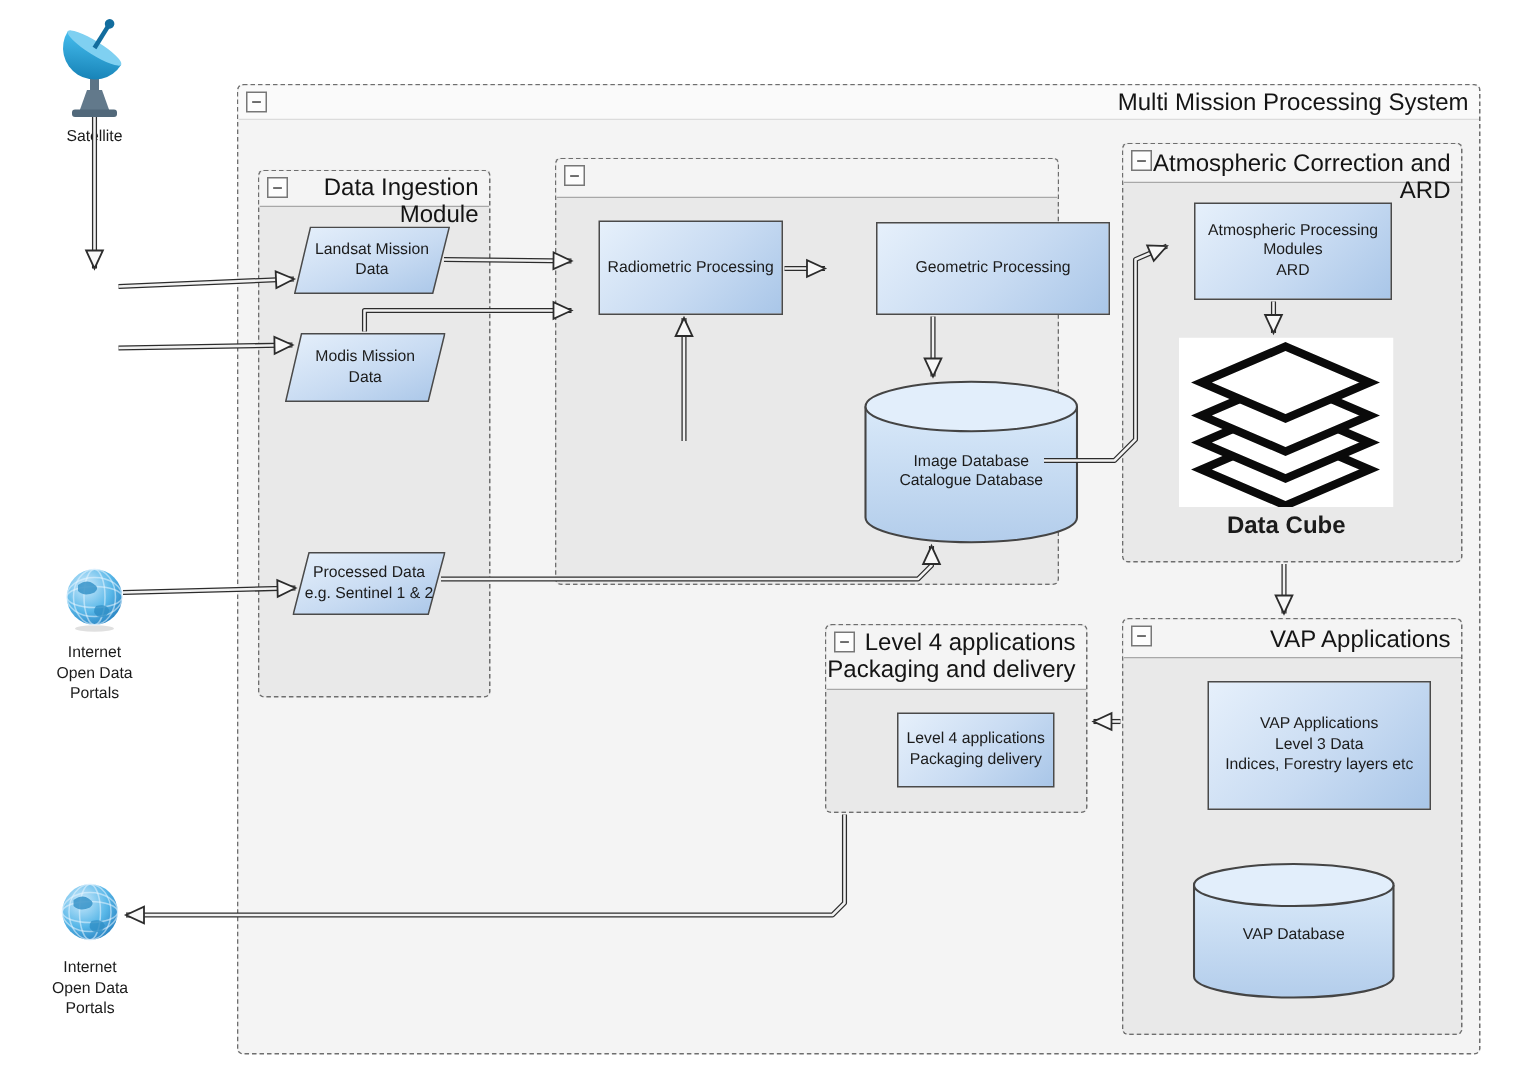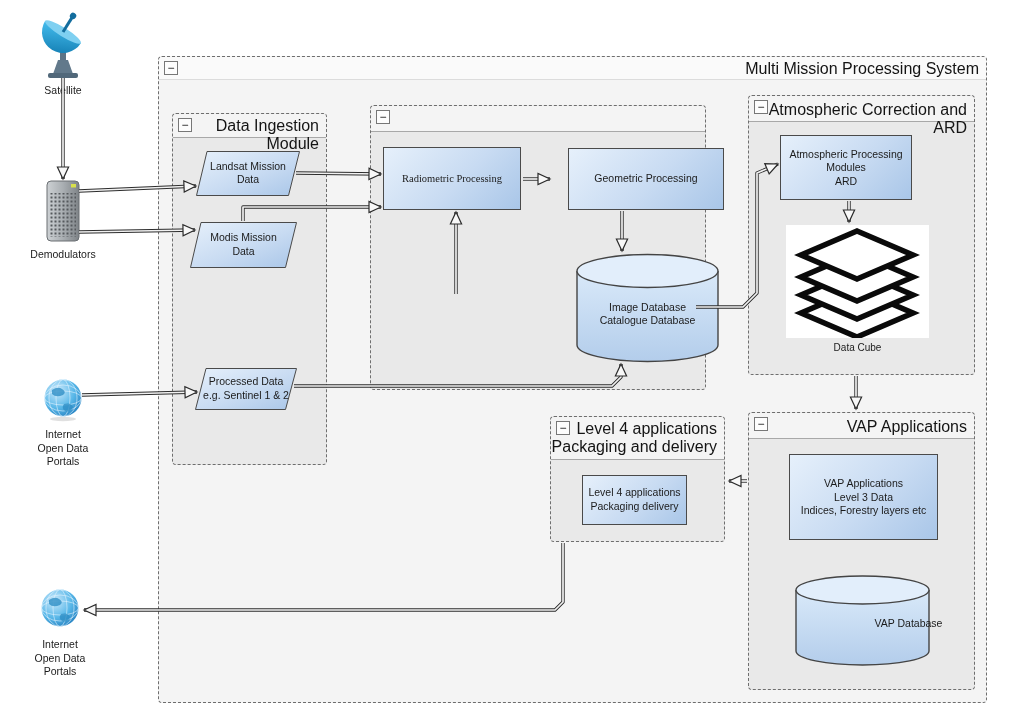--- a/index.html
+++ b/index.html
@@ -11,35 +11,35 @@
   .module.outer{background:#f4f4f4;z-index:1;}
   .module.inner{background:#e9e9e9;z-index:2;}
   .module-header{position:relative;width:100%;box-sizing:border-box;}
   .module.outer > .module-header{background:#fafafa;border-bottom:1px solid #dcdcdc;border-radius:4px 4px 0 0;}
   .module.inner > .module-header{background:#f4f4f4;border-bottom:1px solid #a8a8a8;border-radius:4px 4px 0 0;}
   .collapse-btn{position:absolute;left:5px;top:4px;width:14px;height:14px;background:#fdfdfd;border:1px solid #777;
     font-size:12px;line-height:12px;text-align:center;color:#222;cursor:pointer;box-sizing:border-box;}
   .module-title{position:absolute;right:7px;top:3px;font-size:16px;color:#141414;white-space:pre-line;text-align:right;}
 
   
-  .node{position:absolute;z-index:3;box-sizing:border-box;}
+  .node{position:absolute;z-index:3;box-sizing:border-box;margin-left:16px;}
   .node.rect{background:linear-gradient(135deg,#e6f0fb 0%,#c8dbf2 55%,#a9c6e8 100%);border:1px solid #4a4a4a;}
   .node-label{position:absolute;left:0;top:50%;transform:translateY(-50%);width:100%;
     font-size:10.5px;line-height:1.3;color:#1b1b1b;text-align:center;white-space:pre-line;}
   .shape-wrap{position:absolute;z-index:3;}
   .shape-wrap svg{display:block;}
 
   
   .ext{position:absolute;z-index:2;text-align:center;}
   .ext-label{font-size:10.5px;line-height:1.3;color:#1b1b1b;white-space:pre-line;margin-top:2px;}
 
   
   #overlay{position:absolute;left:0;top:0;z-index:5;pointer-events:none;}
 
-  .cube-label{position:absolute;width:100%;text-align:center;font-size:10px;color:#1b1b1b;}
+  .cube-label{position:absolute;width:100%;text-align:center;font-size:16px;color:#1b1b1b;font-weight:bold;}
 </style>
 </head>
 <body>
 
 <div id="canvas">
 
   <div class="ext" style="left:32px;top:4px;width:62px;">
     <svg width="60" height="74" viewBox="0 0 60 74">
       <defs>
         <linearGradient id="dishG" x1="0" y1="0" x2="1" y2="1">
@@ -53,39 +53,20 @@
       <g transform="translate(30,28) rotate(32)">
         <path d="M-21,0 A21,21 0 0 0 21,0 Z" fill="url(#dishG)"></path>
         <ellipse cx="0" cy="0" rx="21" ry="4.5" fill="#7fd0f1"></ellipse>
         <rect x="-1.5" y="-19" width="3" height="19" fill="#136d9e"></rect>
         <circle cx="0" cy="-19" r="3.2" fill="#136d9e"></circle>
       </g>
     </svg>
     <div class="ext-label">Satellite</div>
   </div>
 
-  <div class="ext" style="left:20px;top:180px;width:86px;">
-    <svg width="34" height="62" viewBox="0 0 34 62" style="margin:0 auto;">
-      <defs>
-        <linearGradient id="srvG" x1="0" y1="0" x2="1" y2="0">
-          <stop offset="0" stop-color="#cdd1d4"></stop>
-            <stop offset="0.5" stop-color="#a9aeb2"></stop>
-            <stop offset="1" stop-color="#7e8387"></stop>
-        </linearGradient>
-        <pattern id="dots" width="4" height="4" patternUnits="userSpaceOnUse">
-          <rect width="4" height="4" fill="none"></rect>
-          <rect x="0.5" y="0.5" width="2" height="2" fill="#55595d"></rect>
-        </pattern>
-      </defs>
-      <rect x="1" y="1" width="32" height="60" rx="4" fill="url(#srvG)" stroke="#6a6f73"></rect>
-      <rect x="25" y="4" width="5" height="3.5" fill="#d8e04a"></rect>
-      <rect x="4" y="13" width="26" height="44" fill="url(#dots)"></rect>
-    </svg>
-    <div class="ext-label">Demodulators</div>
-  </div>
 
   <div class="ext" style="left:20px;top:378px;width:86px;">
     <svg width="42" height="44" viewBox="0 0 42 44" style="margin:0 auto;">
       <defs>
         <radialGradient id="glb1" cx="0.35" cy="0.3" r="0.85">
           <stop offset="0" stop-color="#cdeafc"></stop>
             <stop offset="0.55" stop-color="#58b7e8"></stop>
             <stop offset="1" stop-color="#1c76b9"></stop>
         </radialGradient>
       </defs>
@@ -186,21 +167,21 @@
   </div>
 
   <div class="shape-wrap" style="left:195px;top:368px;width:102px;height:42px;">
     <svg width="102" height="42" viewBox="0 0 102 42">
       <polygon points="11,0.5 101.5,0.5 90.5,41.5 0.5,41.5" fill="url(#blueG)" stroke="#4a4a4a"></polygon>
     </svg>
     <div class="node-label">Processed Data
 e.g. Sentinel 1 &amp; 2</div>
   </div>
 
-  <div class="node rect" style="left:383px;top:147px;width:138px;height:63px;font-family:Liberation Serif, serif;">
+  <div class="node rect" style="left:383px;top:147px;width:123px;height:63px;">
     <div class="node-label">Radiometric Processing</div>
   </div>
 
   <div class="node rect" style="left:568px;top:148px;width:156px;height:62px;">
     <div class="node-label">Geometric Processing</div>
   </div>
 
 
   <div class="node rect" style="left:780px;top:135px;width:132px;height:65px;">
     <div class="node-label">Atmospheric Processing
@@ -232,21 +213,21 @@
     </svg>
     <div class="node-label" style="top:56%;">Image Database
 Catalogue Database</div>
   </div>
 
   <div class="shape-wrap" style="left:795px;top:575px;width:135px;height:91px;">
     <svg width="135" height="91" viewBox="0 0 135 91">
       <path d="M1,15 L1,76 A66.5,14 0 0 0 134,76 L134,15" fill="url(#cylG)" stroke="#444" stroke-width="1.4"></path>
       <ellipse cx="67.5" cy="15" rx="66.5" ry="14" fill="#e2eefb" stroke="#444" stroke-width="1.4"></ellipse>
     </svg>
-    <div class="node-label" style="top:54%;margin-left:46px;">VAP Database</div>
+    <div class="node-label" style="top:54%;">VAP Database</div>
   </div>
 
   <div class="shape-wrap" style="left:786px;top:225px;width:143px;height:132px;">
     <svg width="143" height="113" viewBox="0 0 143 113">
       <rect x="0" y="0" width="143" height="113" fill="#ffffff"></rect>
       <g stroke="#0a0a0a" stroke-width="5.5" fill="#ffffff" stroke-linejoin="miter">
         <polygon points="71,64 127,88 71,112 15,88"></polygon>
         <polygon points="71,46 127,70 71,94 15,70"></polygon>
         <polygon points="71,28 127,52 71,76 15,52"></polygon>
         <polygon points="71,6 127,30 71,54 15,30"></polygon>

